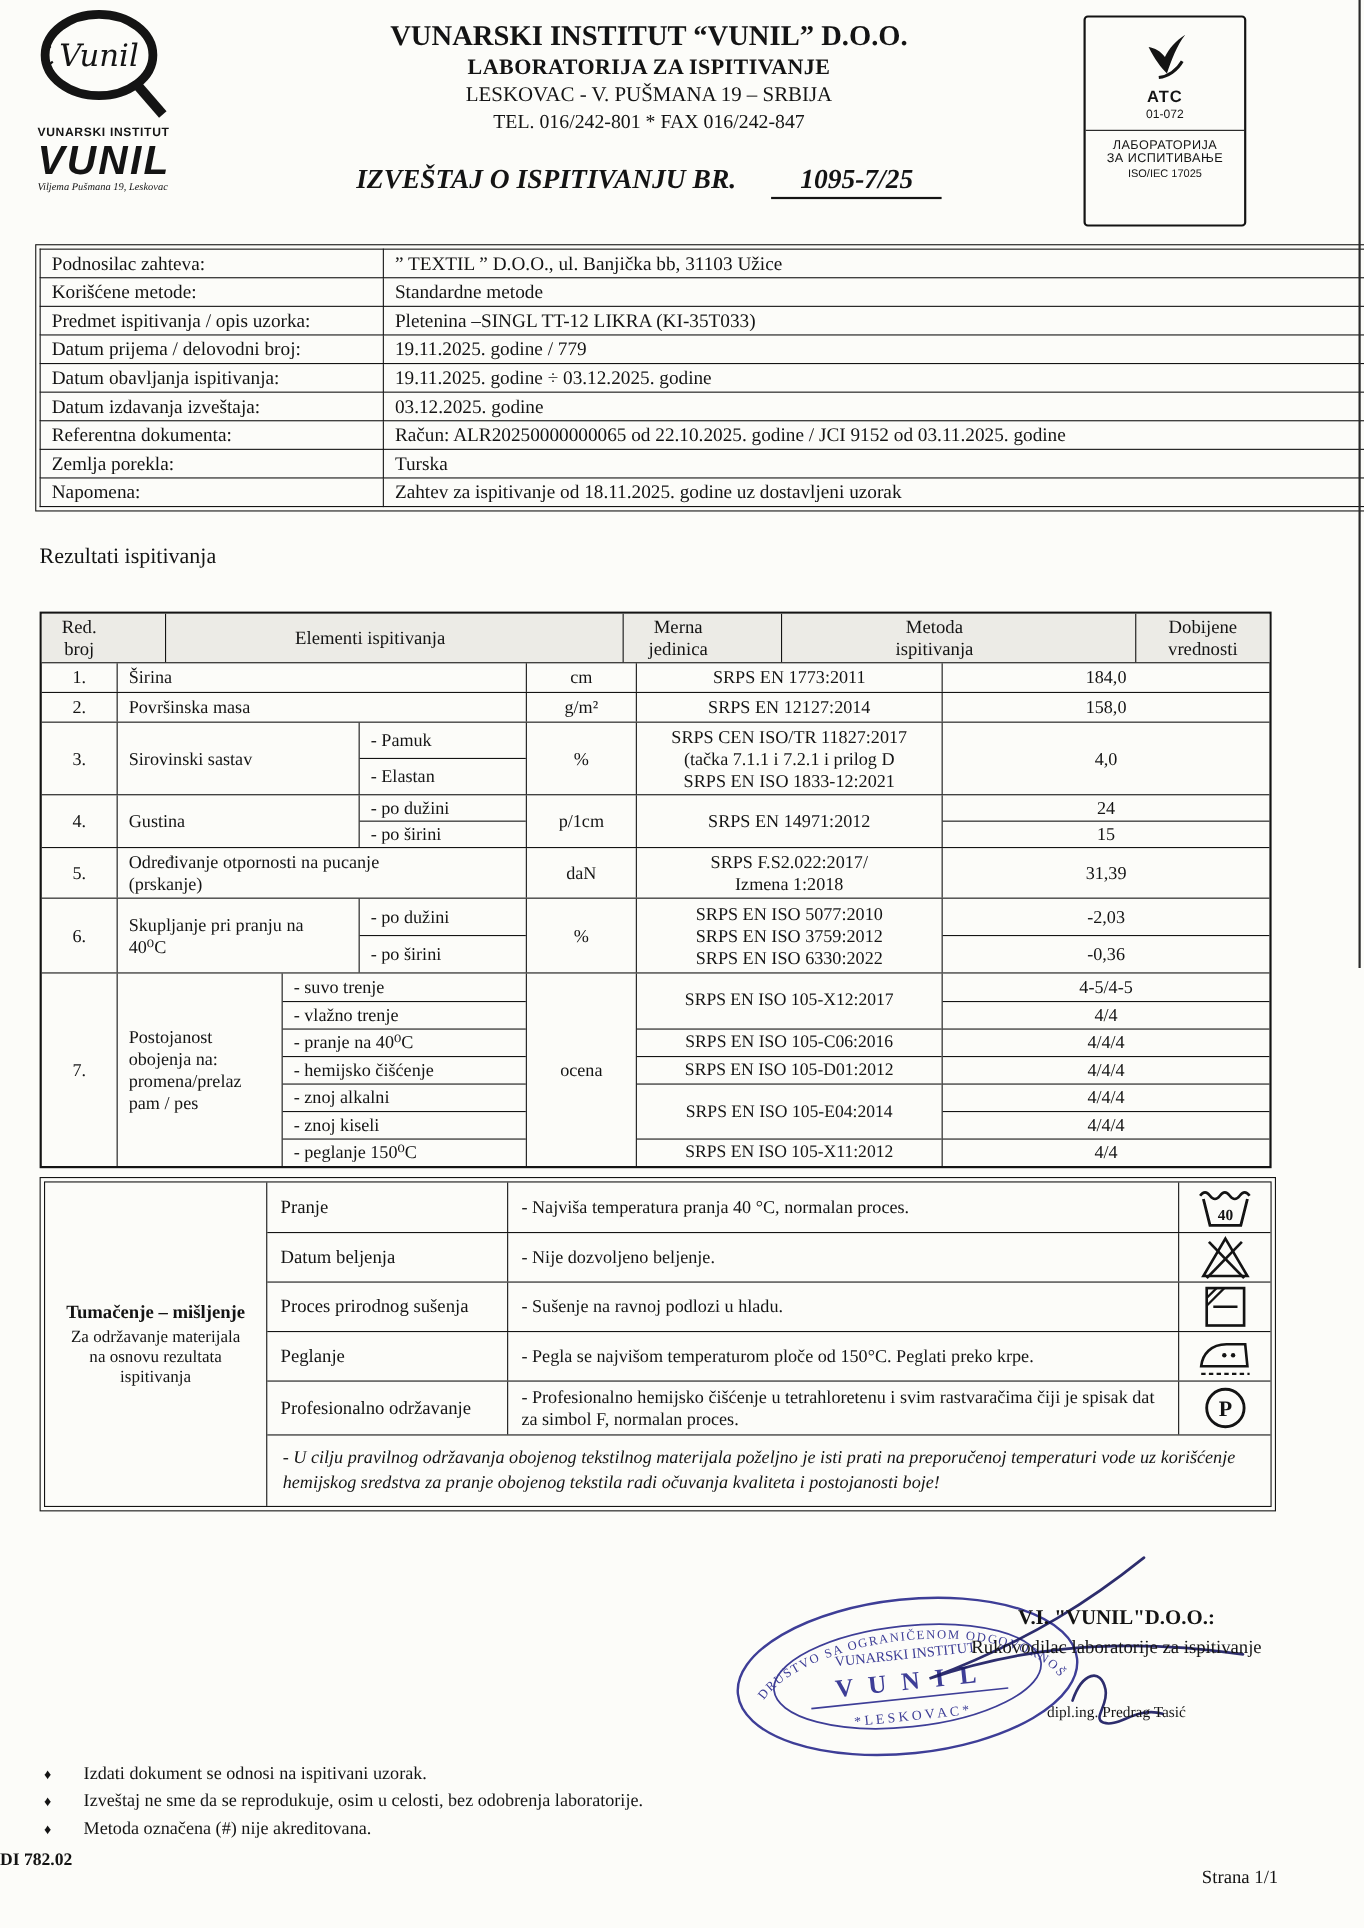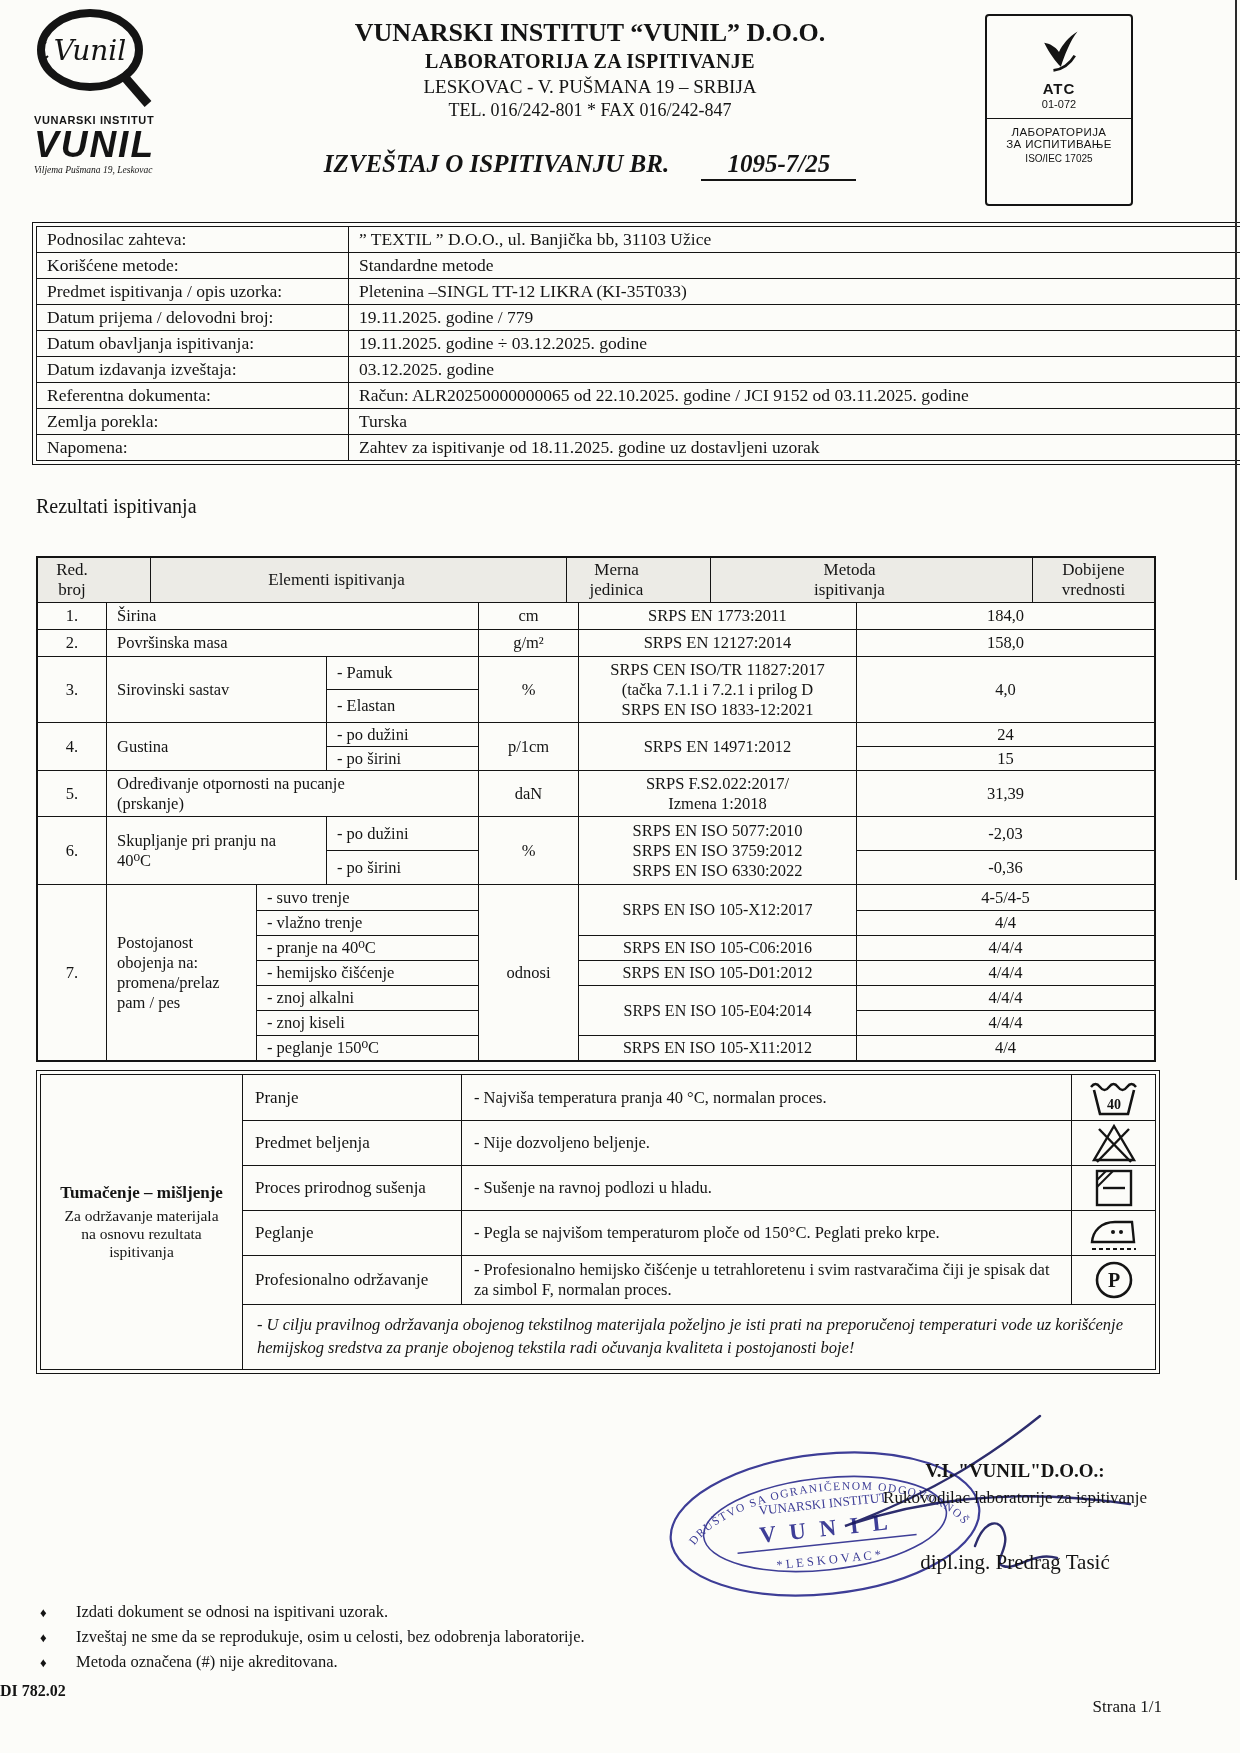--- a/index.html
+++ b/index.html
@@ -88,21 +88,21 @@
   .care-icon { width:84px; flex:none; border-left:1.4px solid #141414; display:flex; align-items:center; justify-content:center; }
   .care-note { border-top:1.4px solid #141414; font-style:italic; font-size:16.5px; line-height:1.4; padding:8px 14px 10px 14px; }
 
   
   .sig-area { position:relative; height:150px; margin-top:60px; }
   .stamp { position:absolute; left:660px; top:10px; transform:rotate(-6deg); opacity:.92; }
   .scribble { position:absolute; left:790px; top:-30px; }
   .sig-text { position:absolute; left:850px; top:26px; width:330px; text-align:center; }
   .sig-company { font-weight:bold; font-size:19px; }
   .sig-role { font-size:17px; margin-top:6px; }
-  .sig-name { font-size:21px; margin-top:42px; }
+  .sig-name { font-size:14px; margin-top:42px; }
 
   
   .footer { margin:18px 0 0 40px; font-size:16.5px; }
   .f-row { display:flex; align-items:baseline; margin-top:5px; }
   .f-diamond { width:36px; font-size:13px; }
   .doc-code { width:1130px; text-align:left; font-weight:bold; font-size:16px; margin-top:10px; }
   .strana { position:absolute; right:78px; bottom:36px; font-size:17px; }
 </style>
 </head>
 <body>
@@ -298,21 +298,21 @@
         <div class="elem-subs">
           <div class="sub">- suvo trenje</div>
           <div class="sub">- vlažno trenje</div>
           <div class="sub">- pranje na 40⁰C</div>
           <div class="sub">- hemijsko čišćenje</div>
           <div class="sub">- znoj alkalni</div>
           <div class="sub">- znoj kiseli</div>
           <div class="sub">- peglanje 150⁰C</div>
         </div>
       </div>
-      <div class="cell c-unit">odnosi</div>
+      <div class="cell c-unit">ocena</div>
       <div class="c-meth stack">
         <div class="m s2">SRPS EN ISO 105-X12:2017</div>
         <div class="m s1">SRPS EN ISO 105-C06:2016</div>
         <div class="m s1">SRPS EN ISO 105-D01:2012</div>
         <div class="m s2">SRPS EN ISO 105-E04:2014</div>
         <div class="m s1">SRPS EN ISO 105-X11:2012</div>
       </div>
       <div class="c-val stack">
         <div class="sub">4-5/4-5</div>
         <div class="sub">4/4</div>
@@ -337,21 +337,21 @@
           <div class="care-text">-  Najviša temperatura pranja 40 °C, normalan proces.</div>
           <div class="care-icon">
             <svg width="52" height="40" viewBox="0 0 52 40">
               <path d="M6 12 L12 36 H40 L46 12" fill="none" stroke="#141414" stroke-width="2.6"></path>
               <path d="M3 9 q4.5 -6 9 0 q4.5 6 9 0 q4.5 -6 9 0 q4.5 6 9 0 q4.5 -6 9 0" fill="none" stroke="#141414" stroke-width="2.4"></path>
               <text x="26" y="31" text-anchor="middle" font-size="14" font-weight="bold" fill="#141414">40</text>
             </svg>
           </div>
         </div>
         <div class="care-row">
-          <div class="care-label">Predmet beljenja</div>
+          <div class="care-label">Datum beljenja</div>
           <div class="care-text">-  Nije dozvoljeno beljenje.</div>
           <div class="care-icon">
             <svg width="46" height="42" viewBox="0 0 46 42">
               <path d="M23 4 L43 38 H3 Z" fill="none" stroke="#141414" stroke-width="2.4"></path>
               <line x1="8" y1="7" x2="40" y2="40" stroke="#141414" stroke-width="2.4"></line>
               <line x1="38" y1="7" x2="6" y2="40" stroke="#141414" stroke-width="2.4"></line>
             </svg>
           </div>
         </div>
         <div class="care-row">

